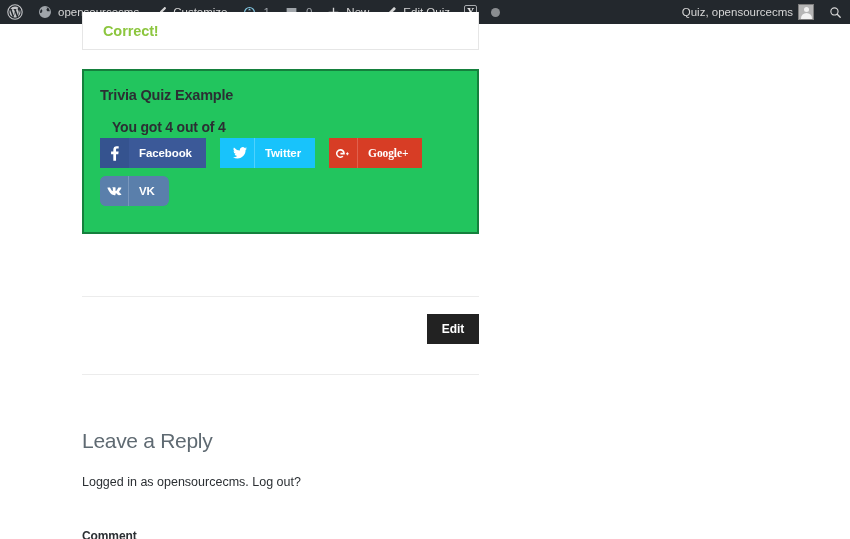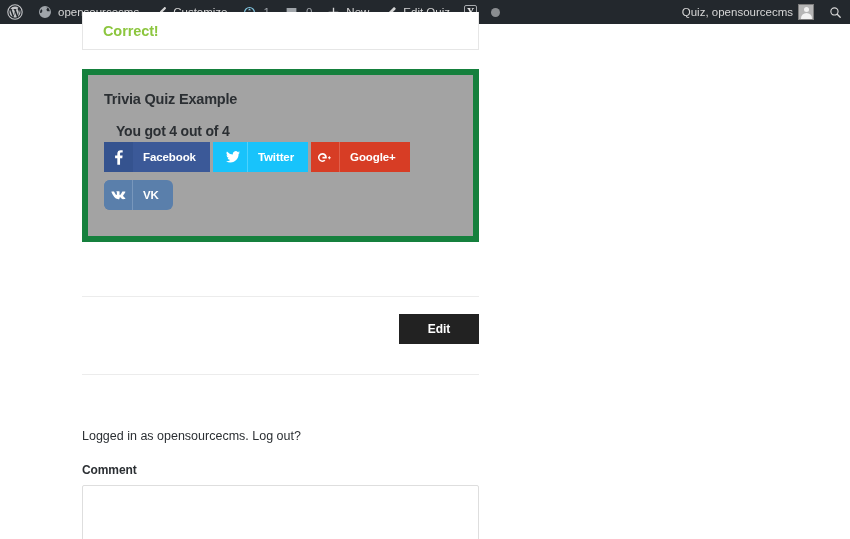--- a/index.html
+++ b/index.html
@@ -111,22 +111,22 @@
   #correct-text {
     color: #8cc63e;
     font-weight: bold;
     font-size: 14.5px;
     letter-spacing: -0.1px;
   }
 
   
   #quiz-result {
     top: 45px;
-    background: #a3a3a3;
-    border: 6px solid #15803d;
+    background: #22c55e;
+    border: 2px solid #15803d;
     padding: 16px 16px 18px 16px;
   }
   #quiz-title {
     font-size: 14.5px;
     font-weight: bold;
     color: #2b2f33;
     margin: 0 0 16px 0;
     letter-spacing: -0.2px;
   }
   #quiz-score {
@@ -137,21 +137,21 @@
     letter-spacing: -0.2px;
   }
   #share-label {
     font-size: 11.5px;
     color: #4a4a4a;
     margin: 0 0 10px 0;
   }
 
   .share-row {
     display: flex;
-    gap: 3px;
+    gap: 14px;
     margin-bottom: 8px;
     flex-wrap: wrap;
   }
   .share-btn {
     display: flex;
     align-items: stretch;
     height: 30px;
     border: none;
     cursor: pointer;
     color: #fff;
@@ -172,21 +172,21 @@
     align-items: center;
     padding: 0 14px 0 10px;
     font-size: 11.5px;
     font-weight: bold;
     letter-spacing: -0.1px;
   }
   .sb-facebook { background: #3b5998; }
   .sb-facebook .share-ico { background: #35538f; }
   .sb-twitter  { background: #18c3fb; padding-left: 6px; }
   .sb-twitter  .share-ico { background: #18c3fb; border-right: 1px solid #4ed2fd; }
-  .sb-google   { background: #d73d25; }
+  .sb-google   { background: #d73d25; font-family: Liberation Serif, serif; }
   .sb-google   .share-ico { background: #d73d25; border-right: 1px solid #e0614d; }
   .sb-vk       { background: #5a7fab; border-radius: 6px; }
   .sb-vk       .share-ico { background: #5a7fab; border-right: 1px solid #7897bc; }
   .share-ico svg { display: block; fill: #fff; }
 
   
   .divider {
     position: absolute;
     left: 82px;
     width: 397px;
@@ -203,21 +203,21 @@
     width: 397px;
     top: 290px;
     display: flex;
     justify-content: flex-end;
   }
   #edit-button {
     background: #222222;
     color: #ffffff;
     border: none;
     height: 30px;
-    width: 80px;
+    width: 52px;
     font-size: 12px;
     font-weight: bold;
     font-family: inherit;
     cursor: pointer;
     letter-spacing: -0.1px;
   }
 
   
   #comments {
     position: absolute;
@@ -228,21 +228,21 @@
   #reply-title {
     font-size: 21px;
     font-weight: normal;
     color: #5f6a72;
     margin: 0 0 22px 0;
     letter-spacing: -0.3px;
   }
   #logged-in-line {
     font-size: 12.5px;
     color: #2b2f33;
-    margin: 0 0 20px 0;
+    margin: 0 0 40px 0;
   }
   #logout-link {
     color: #2b2f33;
     text-decoration: none;
     cursor: pointer;
   }
   #comment-label {
     display: block;
     font-size: 12px;
     font-weight: bold;
@@ -410,18 +410,19 @@
 
   <div class="divider" id="divider-top"></div>
 
   <div id="edit-row">
     <button id="edit-button">Edit</button>
   </div>
 
   <div class="divider" id="divider-bottom"></div>
 
   <div id="comments">
+    <h3 id="reply-title">Leave a Reply</h3>
     <p id="logged-in-line"><span>Logged in as opensourcecms. </span><a id="logout-link" href="#">Log out?</a></p>
     <label id="comment-label" for="comment-textarea">Comment</label>
     <textarea id="comment-textarea" placeholder="" style=""></textarea>
   </div>
 
 </div>
 
 </body></html>

